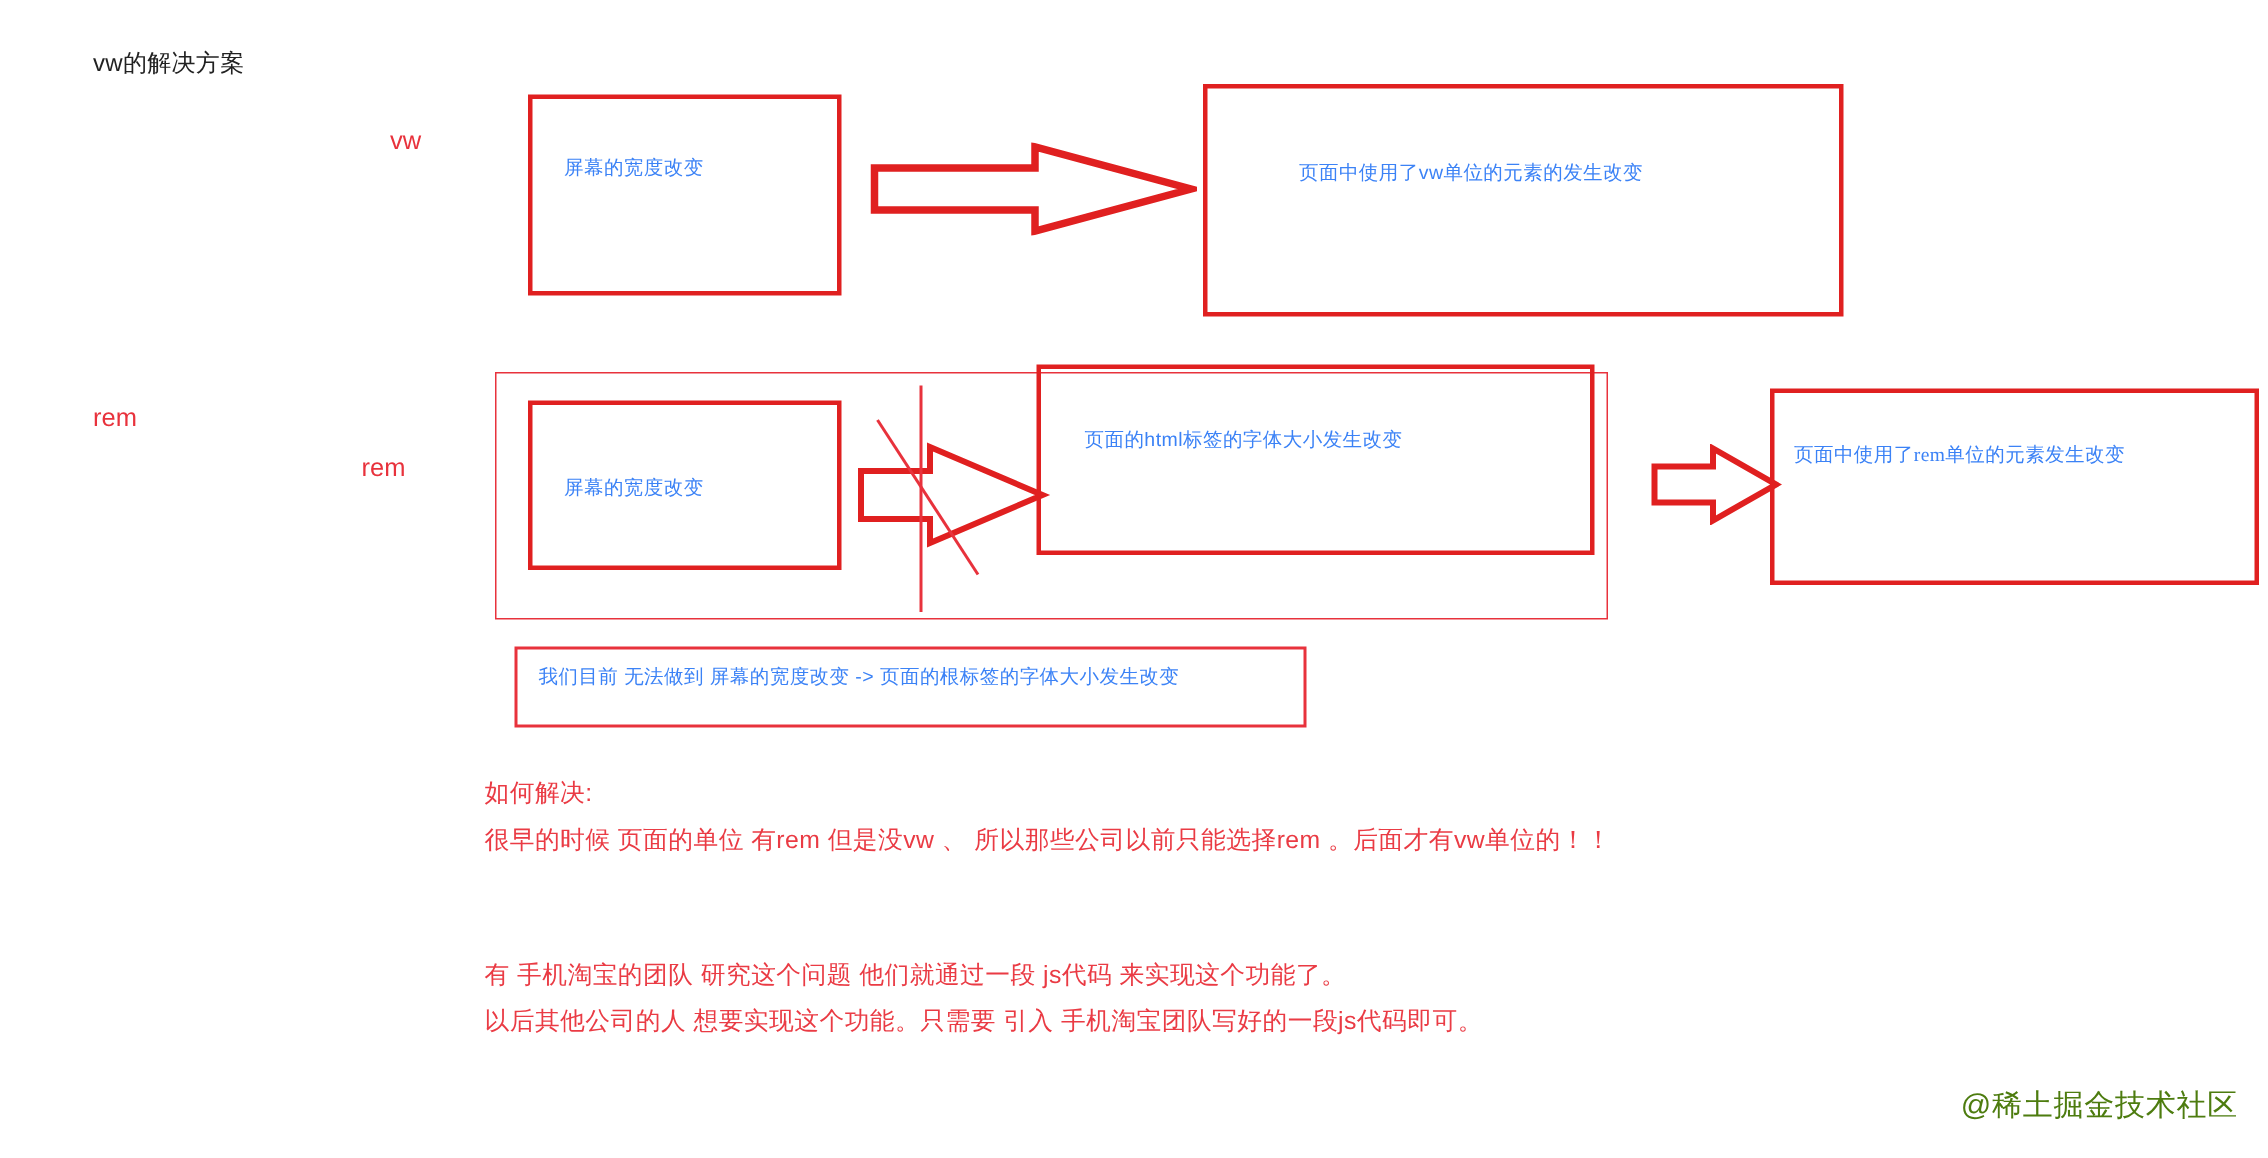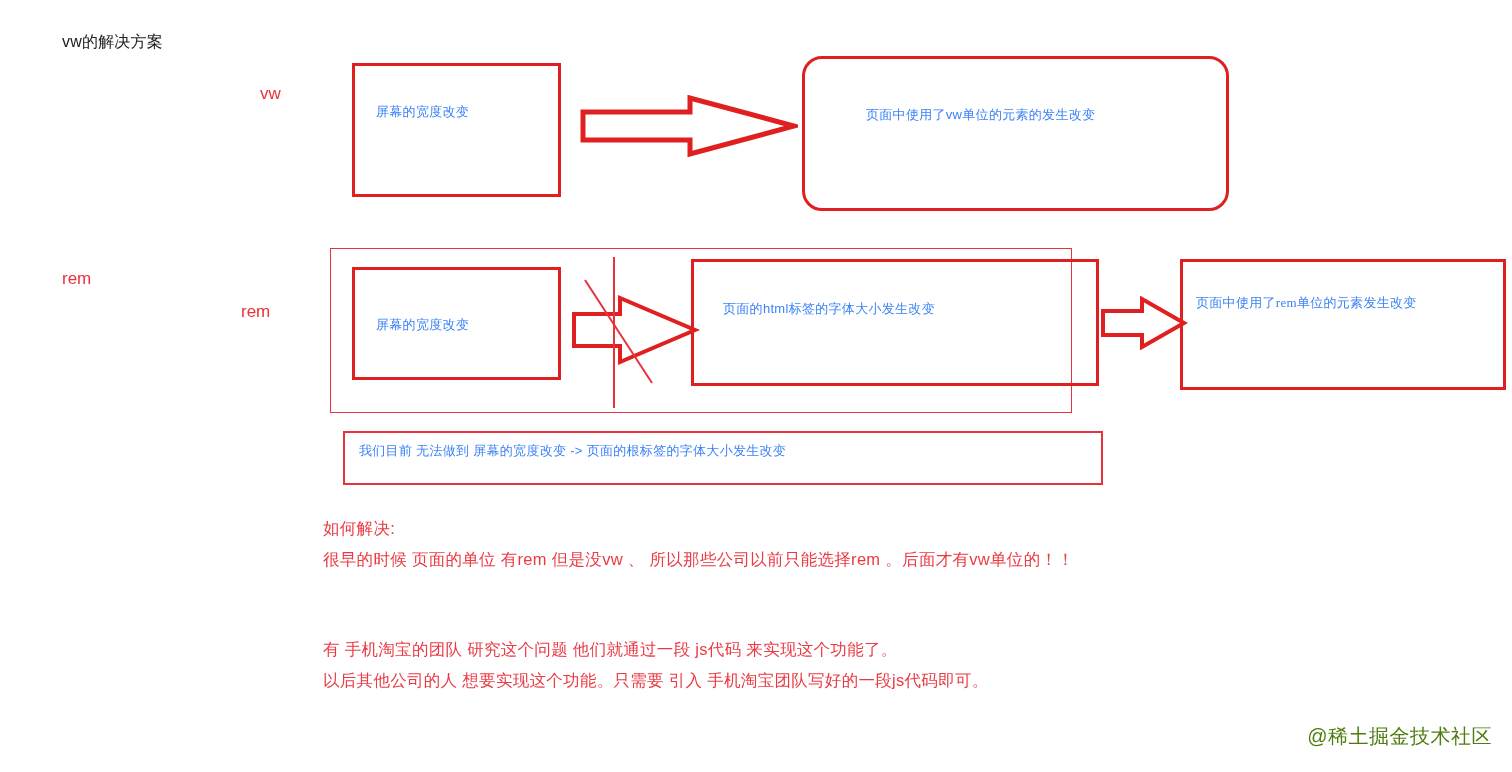--- a/index.html
+++ b/index.html
@@ -93,21 +93,21 @@
   <div class="abs rbox" style="left:320px; top:63px; width:209px; height:134px;">
     <div class="box-text" style="left:21px; top:37px;">屏幕的宽度改变</div>
   </div>
 
   <div class="abs" style="left:548px; top:95px; width:218px; height:62px;">
     <svg class="arrow-svg" width="218" height="62" viewBox="0 0 218 62" fill="none">
       <path d="M3 17 L110 17 L110 3 L214 31 L110 59 L110 45 L3 45 Z" stroke="#e02020" stroke-width="5" stroke-linejoin="miter" fill="none"></path>
     </svg>
   </div>
 
-  <div class="abs rbox" style="left:770px; top:56px; width:427px; height:155px;border-radius:20px;">
+  <div class="abs rbox" style="left:770px; top:56px; width:427px; height:155px;">
     <div class="box-text" style="left:61px; top:47px;">页面中使用了vw单位的元素的发生改变</div>
   </div>
 
   <div class="abs row-label" style="left:30px; top:269px;">rem</div>
 
   <div class="abs row-label" style="left:209px; top:302px;">rem</div>
 
   <div class="abs rbox-thin" style="left:298px; top:248px; width:742px; height:165px;"></div>
 
   <div class="abs rbox" style="left:320px; top:267px; width:209px; height:113px;">
@@ -118,35 +118,35 @@
     <svg class="arrow-svg" width="135" height="160" viewBox="0 0 135 160" fill="none">
 
       <path d="M4 64 L50 64 L50 48 L125 80 L50 112 L50 96 L4 96 Z" stroke="#e02020" stroke-width="4" stroke-linejoin="miter" fill="none"></path>
 
       <line x1="44" y1="7" x2="44" y2="158" stroke="#e8323c" stroke-width="2"></line>
 
       <line x1="15" y1="30" x2="82" y2="133" stroke="#e8323c" stroke-width="2"></line>
     </svg>
   </div>
 
-  <div class="abs rbox" style="left:659px; top:259px; width:408px; height:127px;text-align:right;">
+  <div class="abs rbox" style="left:659px; top:243px; width:372px; height:127px;text-align:right;">
     <div class="box-text" style="left:29px; top:38px;">页面的html标签的字体大小发生改变</div>
   </div>
 
   <div class="abs" style="left:1068px; top:296px; width:88px; height:54px;">
     <svg class="arrow-svg" width="88" height="54" viewBox="0 0 88 54" fill="none">
       <path d="M3 15 L42 15 L42 3 L84 27 L42 51 L42 39 L3 39 Z" stroke="#e02020" stroke-width="4" stroke-linejoin="miter" fill="none"></path>
     </svg>
   </div>
 
   <div class="abs rbox" style="left:1148px; top:259px; width:326px; height:131px;font-family:Liberation Serif, serif;">
     <div class="box-text" style="left:13px; top:32px;">页面中使用了rem单位的元素发生改变</div>
   </div>
 
-  <div class="abs rbox-note" style="left:311px; top:431px; width:760px; height:54px;padding-left:27px;">
+  <div class="abs rbox-note" style="left:311px; top:431px; width:528px; height:54px;padding-left:27px;">
     <div class="box-text" style="left:14px; top:9px;">我们目前 无法做到 屏幕的宽度改变 -&gt;  页面的根标签的字体大小发生改变</div>
   </div>
 
   <div class="abs para" style="left:291px; top:518px;">如何解决:</div>
 
   <div class="abs para" style="left:291px; top:549px;">很早的时候 页面的单位 有rem 但是没vw 、  所以那些公司以前只能选择rem 。后面才有vw单位的！！</div>
 
   <div class="abs para" style="left:291px; top:670px;">以后其他公司的人 想要实现这个功能。只需要 引入 手机淘宝团队写好的一段js代码即可。</div>
 
   <div class="abs para" style="left:291px; top:639px;">有 手机淘宝的团队 研究这个问题  他们就通过一段 js代码 来实现这个功能了。</div>

